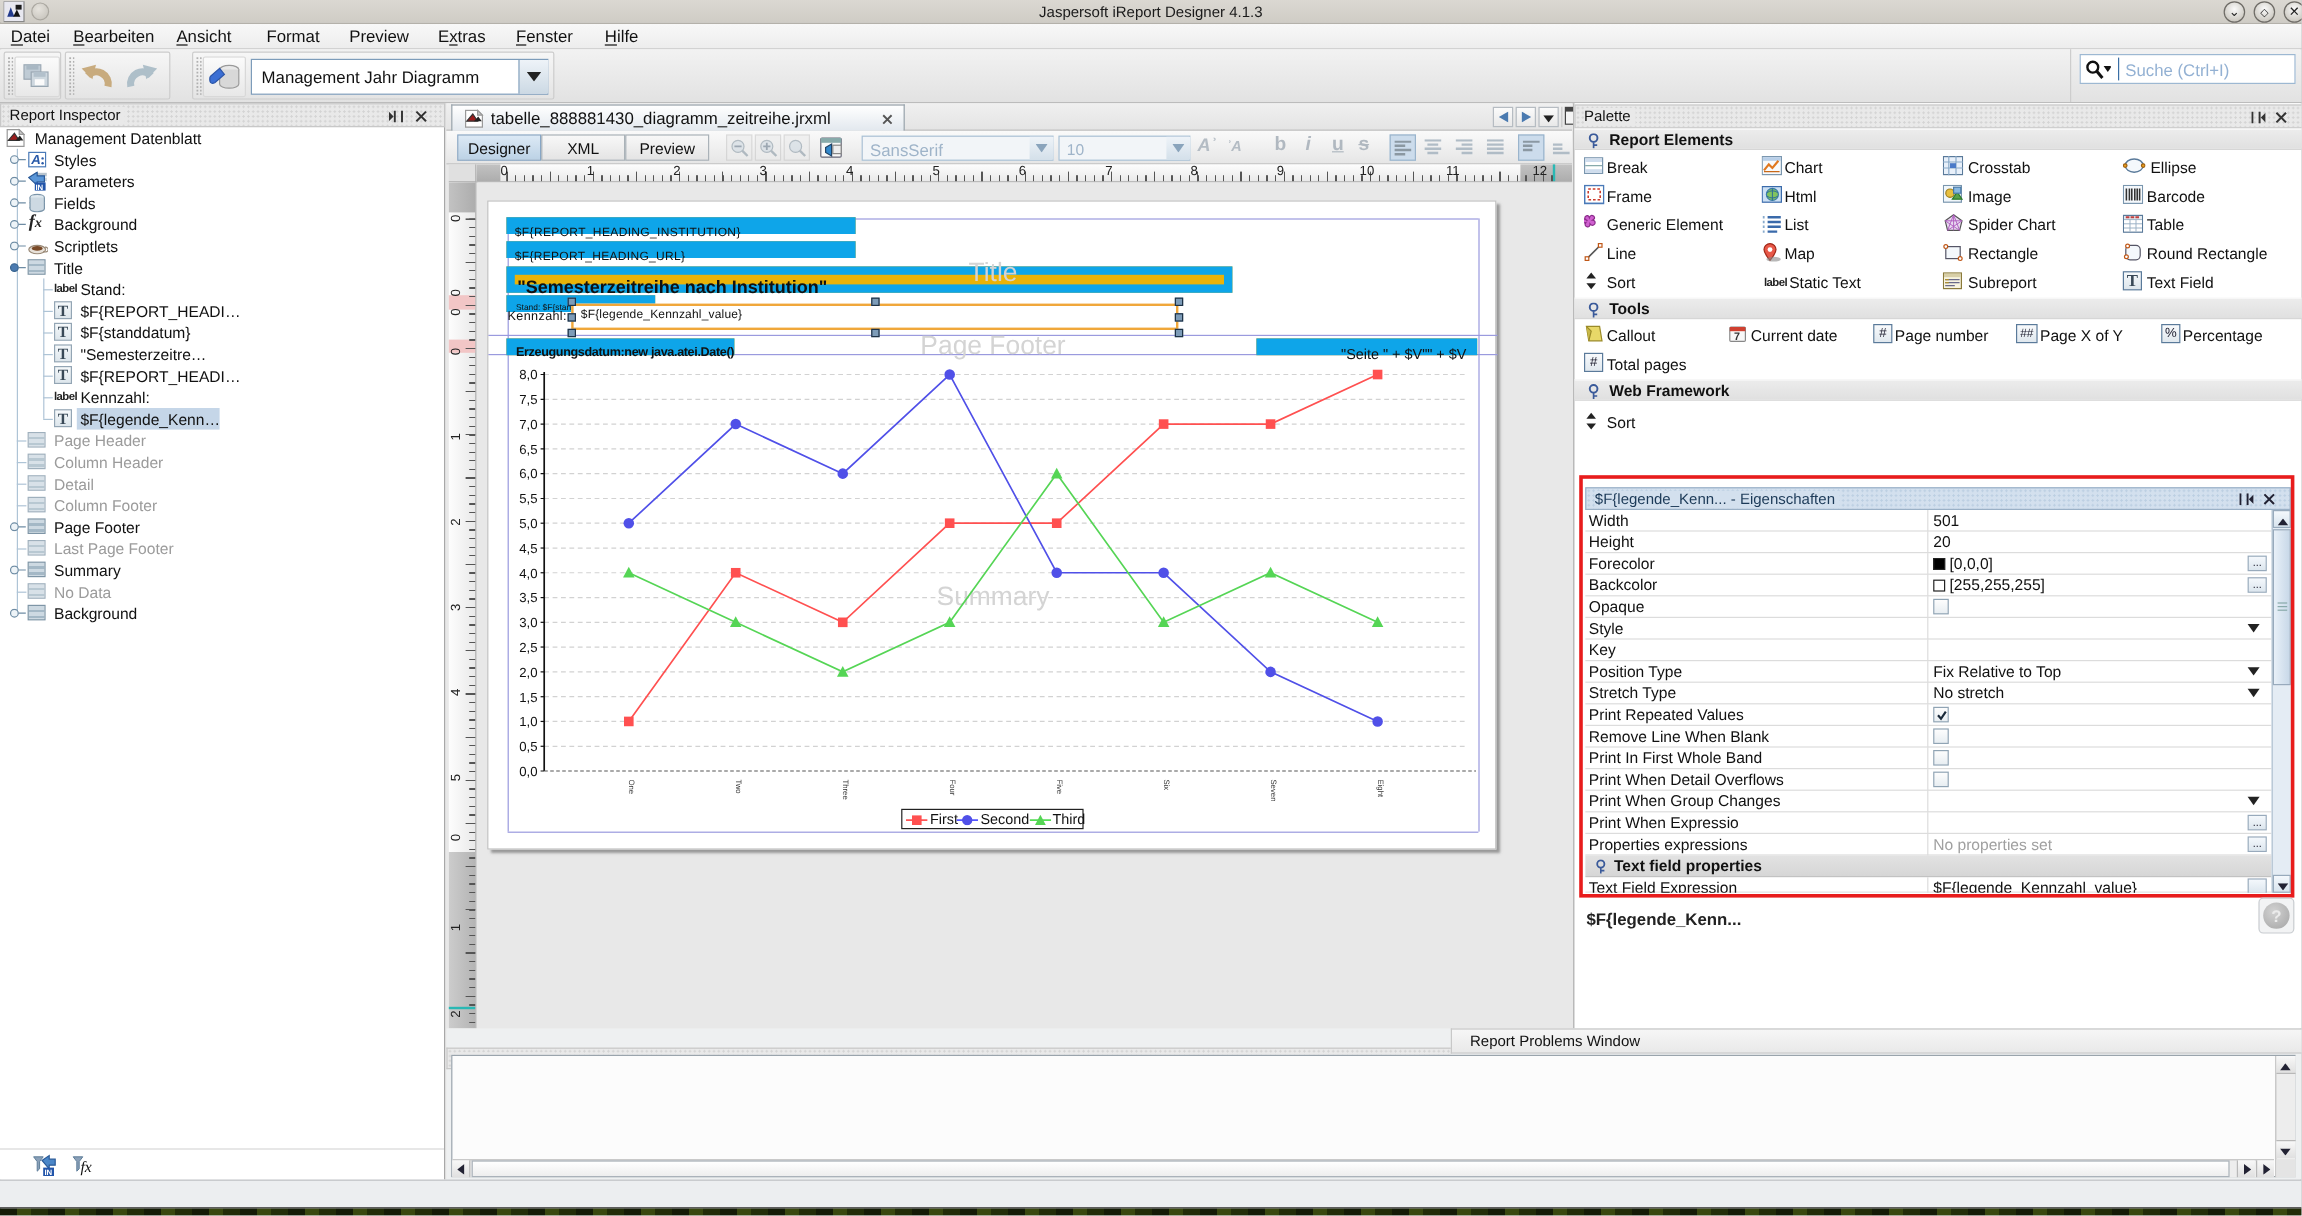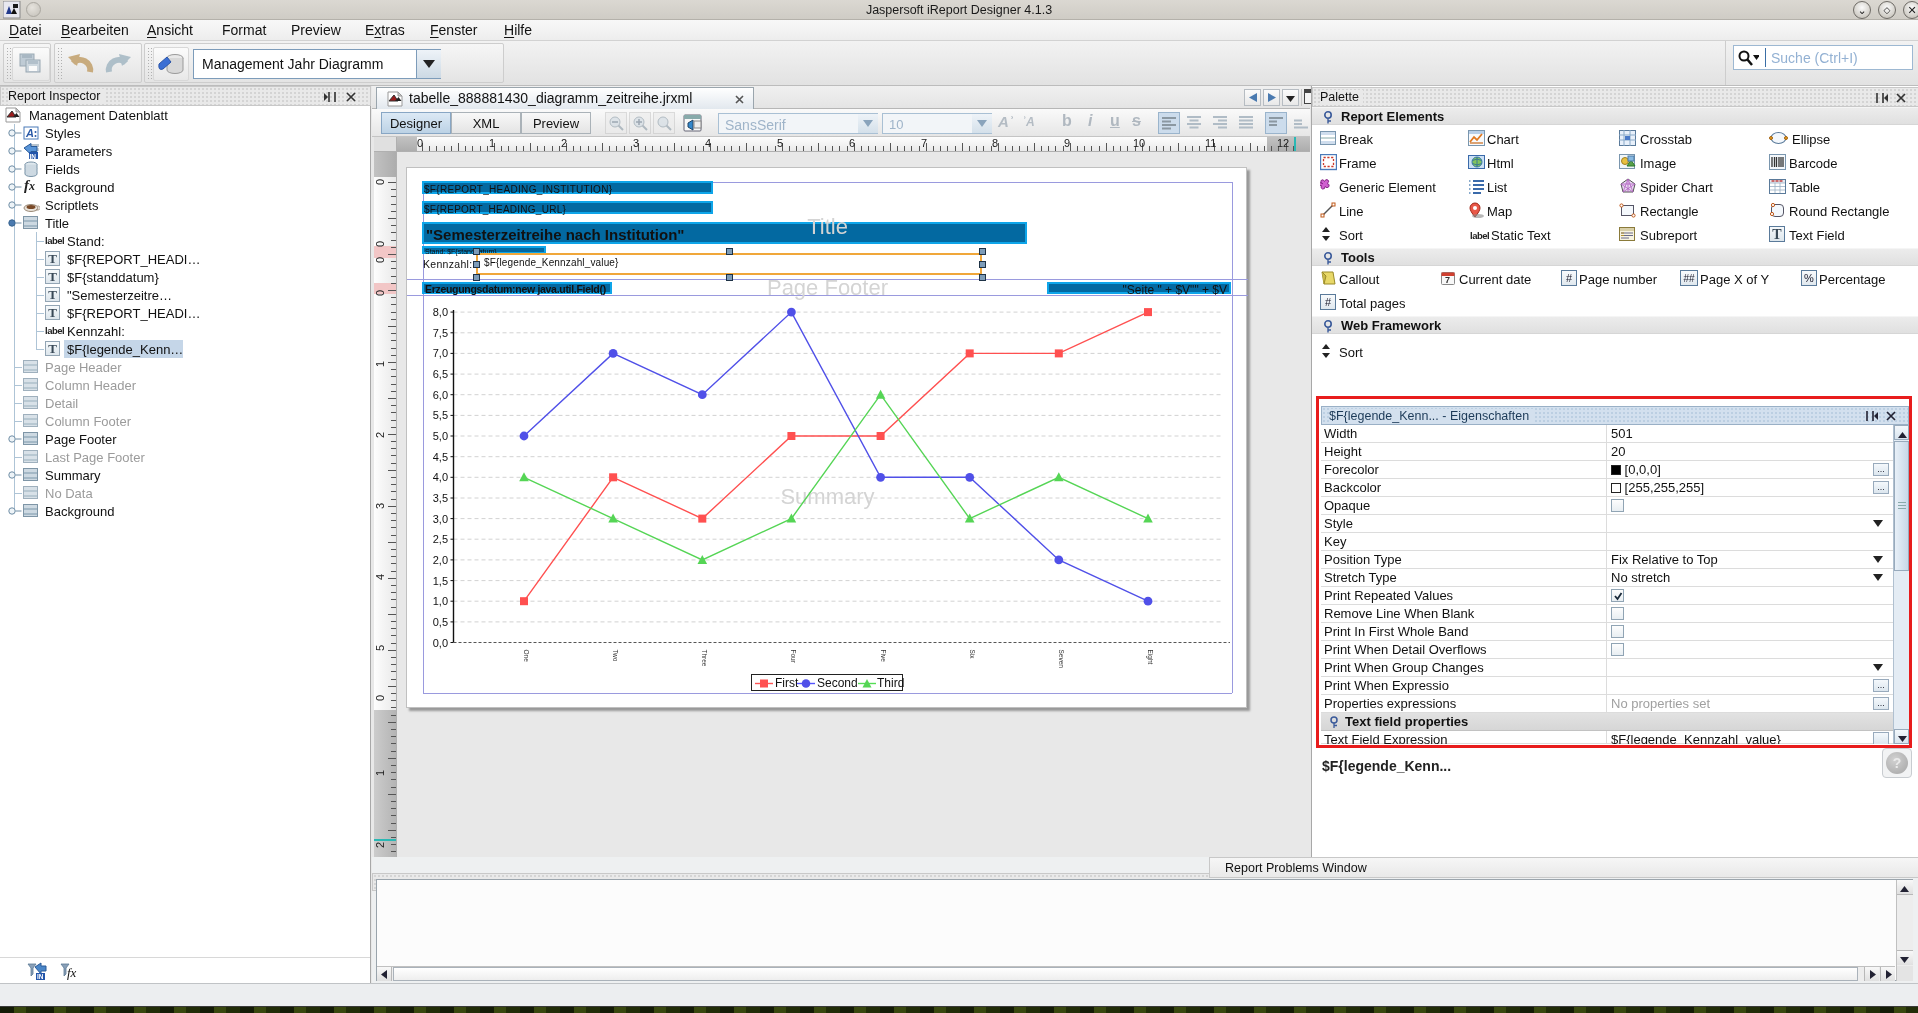--- a/index.html
+++ b/index.html
@@ -42,21 +42,21 @@
 #edtoolbar { left:372px; top:109px; width:938px; height:28px; background:linear-gradient(#fafafa,#e6e6e6); border-bottom:1px solid #c4c4c4; }
 #hruler { left:397px; top:137px; width:913px; height:15px; background:linear-gradient(#fdfdfd,#e9e9e9); border-bottom:1px solid #b0b0b0; }
 #vruler { left:374px; top:152px; width:23px; height:705px; background:linear-gradient(90deg,#fdfdfd,#e9e9e9); border-right:1px solid #b0b0b0; }
 #rulercorner { left:374px; top:137px; width:23px; height:15px; background:#e0e0e0; border-right:1px solid #b0b0b0; border-bottom:1px solid #b0b0b0; }
 #canvas { left:398px; top:152px; width:912px; height:705px; background:#e8e8e8; overflow:hidden; }
 
 #page { position:absolute; left:8px; top:15px; width:841px; height:541px; background:#fff; border:1px solid #c0c0c0;
   box-shadow:3px 3px 2px rgba(120,120,120,0.7); }
 .bandline { position:absolute; background:#9a9ade; }
 .wm { position:absolute; color:#d4d4d4; font-size:22px; }
-.el { position:absolute; border:2px solid #0ea5e9; background:#0369a1; font-size:12px; white-space:nowrap; overflow:visible;text-decoration:underline; }
+.el { position:absolute; border:7px solid #0ea5e9; background:#eab308; font-size:12px; white-space:nowrap; overflow:visible;text-decoration:underline; }
 .rnum { top:0; font-size:11px; color:#222; }
 .rnumv { left:3px; font-size:11px; color:#222; transform:rotate(-90deg); }
 .handle { position:absolute; width:7px; height:7px; background:#7d9cb8; border:1px solid #1e3246; }
 
 #rightpanel { left:1311px; top:86px; width:607px; height:771px; background:#ffffff; border-left:1px solid #a8a8a8; }
 .palitem { position:absolute; font-size:13px; color:#111; white-space:nowrap; }
 .palsec { position:absolute; left:0; width:607px; height:18px; background:linear-gradient(#ececec,#e0e0e0);
   border-top:1px solid #f5f5f5; border-bottom:1px solid #d6d6d6; font-weight:bold; font-size:13px; }
 .prow { position:absolute; left:0; width:572px; height:18px; border-bottom:1px solid #dcdcdc; font-size:13px; }
 .plabel { position:absolute; left:3px; top:1px; }
@@ -121,21 +121,21 @@
           <path d="M3 9 l12 -3 l-3 12 z" fill="#c8ab7e"></path>
         </svg>
       </div>
       <div class="tbbtn" style="left:46px;border:none;background:none">
         <svg width="32" height="32" style="margin:1px 0 0 1px">
           <path d="M7 24 a10 10 0 0 1 17 -9" fill="none" stroke="#aebfc9" stroke-width="6"></path>
           <path d="M29 9 l-12 -3 l3 12 z" fill="#aebfc9"></path>
         </svg>
       </div>
     </div>
-    <div class="tbgroup" style="left:144px;width:360px">
+    <div class="tbgroup" style="left:160px;width:302px">
       <div class="tbhandle"></div>
       <div class="tbbtn" style="left:8px;width:36px">
         <svg width="30" height="30" style="margin:2px 0 0 2px">
           <ellipse cx="19" cy="8" rx="8" ry="3.5" fill="#e8e8e8" stroke="#9a9a9a"></ellipse>
           <path d="M11 8 L11 20 a8 3.5 0 0 0 16 0 L27 8" fill="#d8d8d8" stroke="#9a9a9a"></path>
           <path d="M3 14 l8 -7 l4 5 l-8 7 q-5 2 -4 -5" fill="#3b6fd4" stroke="#2b55a8"></path>
         </svg>
       </div>
       <div class="abs" style="left:48px;top:5px;width:248px;height:30px;border:1px solid #7d9cba;background:#fff">
         <div class="abs" style="left:8px;top:6px;font-size:14px">Management Jahr Diagramm</div>
@@ -500,21 +500,21 @@
           <span style="position:absolute;left:0;top:1px">$F{REPORT_HEADING_URL}</span>
         </div>
       <div class="el" style="left:15px;top:54px;width:605px;height:22px;font-size:15px;font-weight:bold">
           <span style="position:absolute;left:2px;top:2px">"Semesterzeitreihe nach Institution"</span>
         </div>
       <div class="el" style="left:15px;top:78px;width:124px;height:8px;font-size:7px">
           <span style="position:absolute;left:1px;top:0">Stand: $F{standdatum}</span>
         </div>
       <div class="abs" style="left:16px;top:90px;font-size:10.5px;letter-spacing:0.3px">Kennzahl:</div>
       <div class="el" style="left:15px;top:114px;width:190px;height:12px;font-size:10.5px;font-weight:bold;letter-spacing:-0.3px">
-          <span style="position:absolute;left:1px;top:-1px">Erzeugungsdatum:new java.util.Field()</span>
+          <span style="position:absolute;left:1px;top:-1px">Erzeugungsdatum:new java.atei.Date()</span>
         </div>
       <div class="el" style="left:640px;top:114px;width:184px;height:12px;font-size:12px;text-align:right">
           <span style="position:absolute;right:2px;top:-1px">"Seite " + $V"" + $V</span>
         </div>
 
       <div class="wm" style="left:0;top:46px;width:841px;text-align:center">Title</div>
       <div class="wm" style="left:0;top:107px;width:841px;text-align:center">Page Footer</div>
       <div class="wm" style="left:0;top:316px;width:841px;text-align:center">Summary</div>
 
       <svg class="abs" style="left:13px;top:127px" width="822" height="406">

